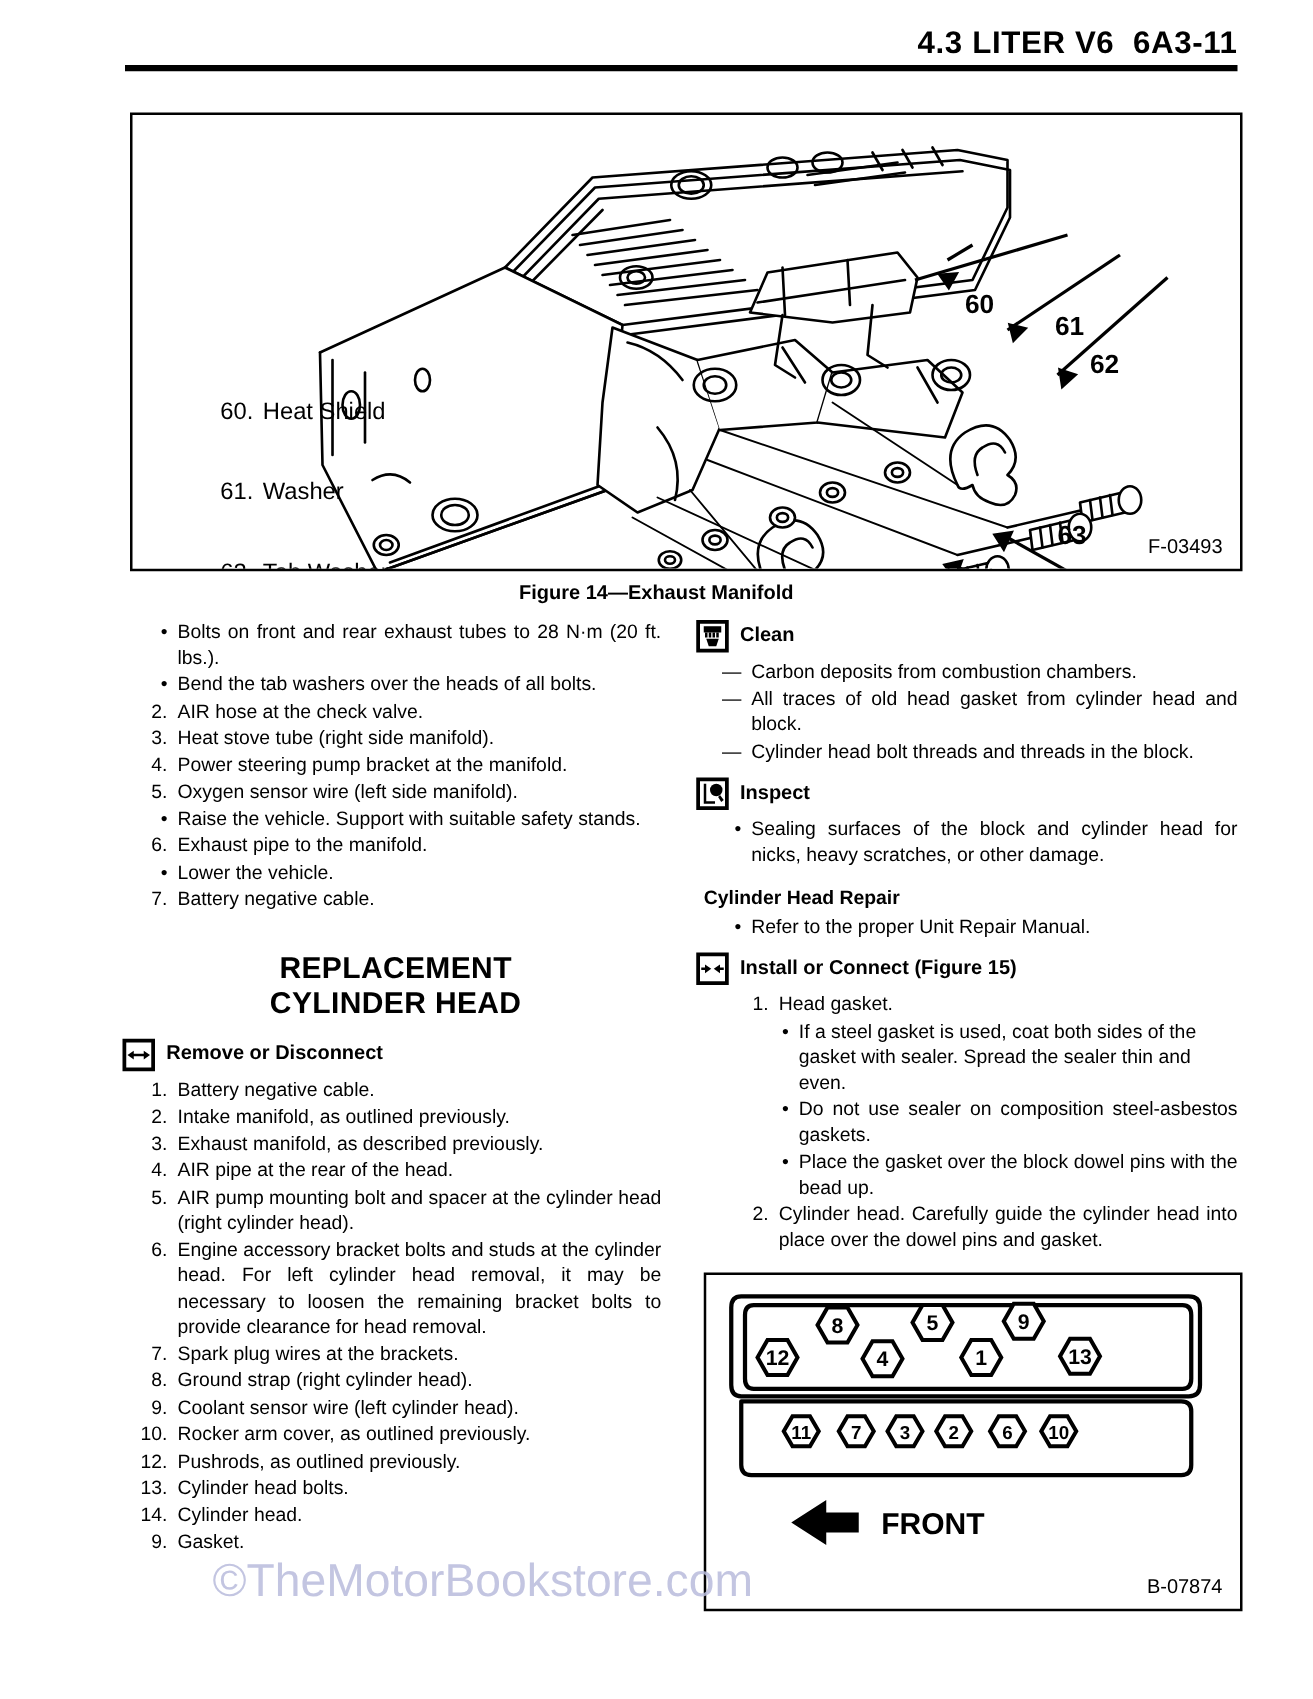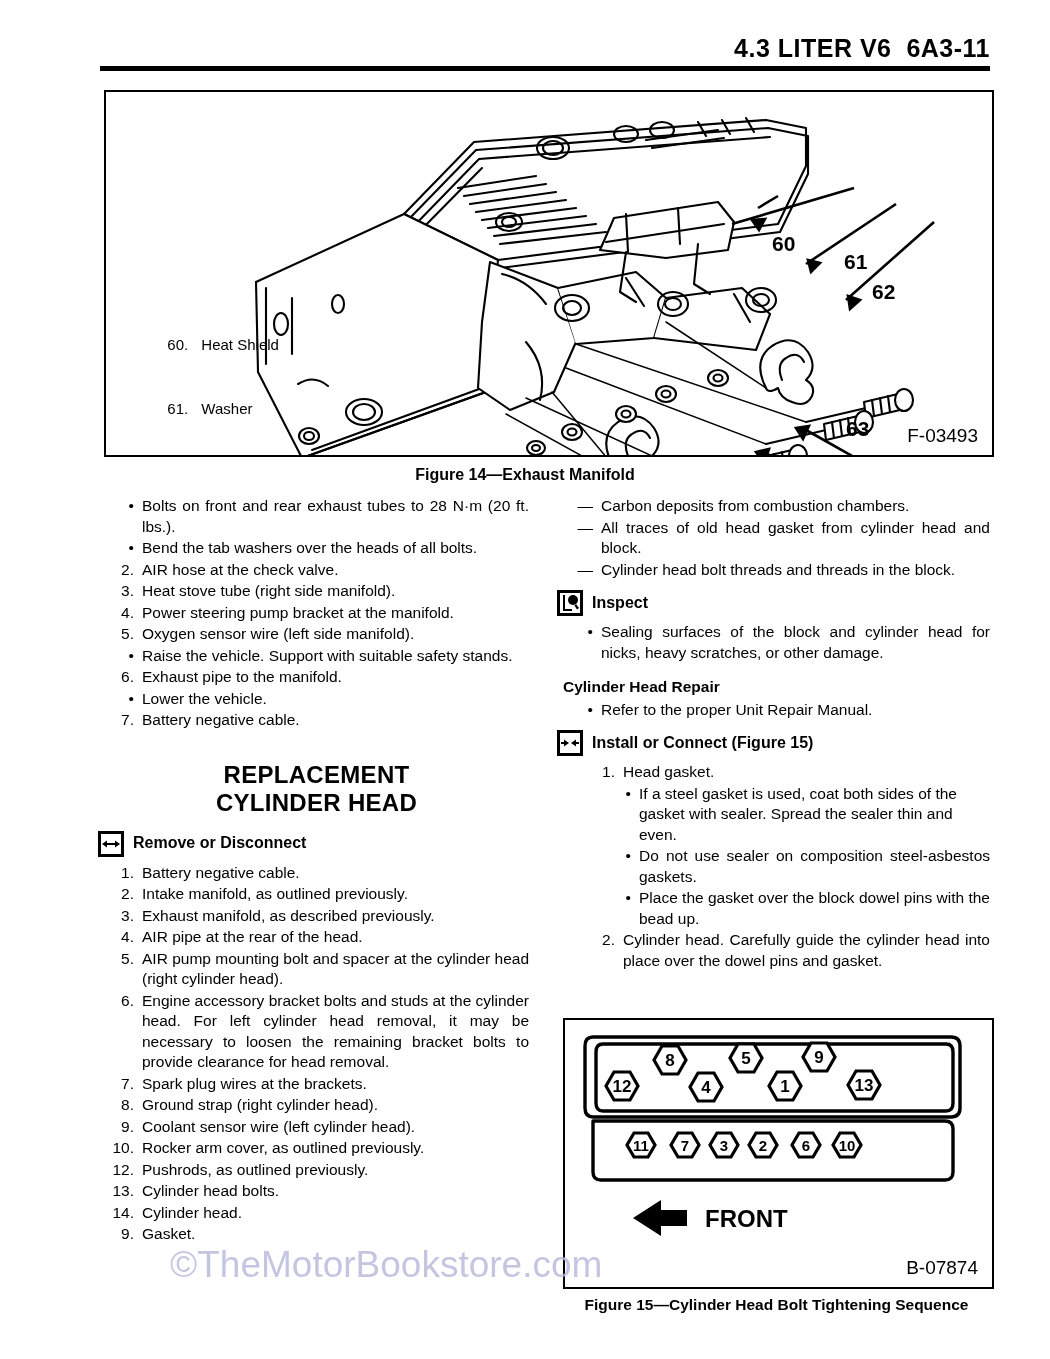--- a/index.html
+++ b/index.html
@@ -15,21 +15,21 @@
     position: relative;
     width: 1050px;
     height: 1359px;
     background: #fff;
     overflow: hidden;
   }
 
   
   .header {
     position: absolute;
-    top: 38px;
+    top: 24px;
     left: 100px;
     width: 890px;
     height: 34px;
   }
   .header-title {
     position: absolute;
     right: 0;
     top: -4px;
     font-size: 25px;
     font-weight: bold;
@@ -52,33 +52,33 @@
     top: 90px;
     width: 886px;
     height: 363px;
     border: 2.5px solid #000;
     background: #fff;
     overflow: hidden;
   }
   .fig14-legend {
     position: absolute;
     left: 28px;
-    top: 220px;
-    font-size: 15px;
+    top: 205px;
+    font-size: 19px;
     line-height: 21.5px;
     z-index: 5;
   }
   .fig14-legend .lrow { white-space: pre; }
   .fig14-legend .lnum { display: inline-block; width: 34px; }
 
   .fig-code {
     position: absolute;
     right: 14px;
     bottom: 8px;
-    font-size: 19px;
+    font-size: 16px;
     z-index: 6;
   }
   .callout {
     position: absolute;
     font-size: 21px;
     font-weight: bold;
     z-index: 6;
   }
   .fig-caption {
     position: absolute;
@@ -489,20 +489,35 @@
       <span class="txt nojust">Cylinder head.</span>
     </div>
     <div class="li num">
       <span class="marker">9.</span>
       <span class="txt nojust">Gasket.</span>
     </div>
   </div>
 
   <div class="col col-right">
 
+    <div class="icon-head" style="margin-top:0">
+      <span class="ibox">
+        <svg width="20" height="20" viewBox="0 0 20 20" style="position:absolute;left:0;top:0">
+          <g fill="#000">
+            <rect x="3" y="2" width="14" height="5"></rect>
+            <rect x="4" y="7" width="2" height="4"></rect>
+            <rect x="7" y="7" width="2" height="4"></rect>
+            <rect x="10" y="7" width="2" height="4"></rect>
+            <rect x="13" y="7" width="2" height="4"></rect>
+            <path d="M5 12 L15 12 L13 18 L7 18 Z"></path>
+          </g>
+        </svg>
+      </span>
+      <span class="ilabel">Clean</span>
+    </div>
 
     <div class="li dash">
       <span class="marker">—</span>
       <span class="txt nojust">Carbon deposits from combustion chambers.</span>
     </div>
     <div class="li dash">
       <span class="marker">—</span>
       <span class="txt">All traces of old head gasket from cylinder head and block.</span>
     </div>
     <div class="li dash">
@@ -629,17 +644,16 @@
 
       <g fill="#000">
         <path d="M68 198 L96 180 L96 190 L122 190 L122 206 L96 206 L96 216 Z"></path>
       </g>
       <text x="140" y="207" font-family="Liberation Sans, sans-serif" font-size="24" font-weight="bold" fill="#000">FRONT</text>
     </svg>
 
     <div class="fig-code">B-07874</div>
   </div>
 
-  <div class="fig-caption" id="fig15-caption">Figure 15—Cylinder Head Bolt Tightening Sequence</div>
 
   <div class="watermark" style="color: rgb(185, 188, 220);">©TheMotorBookstore.com</div>
 
 </div>
 
 </body></html>

